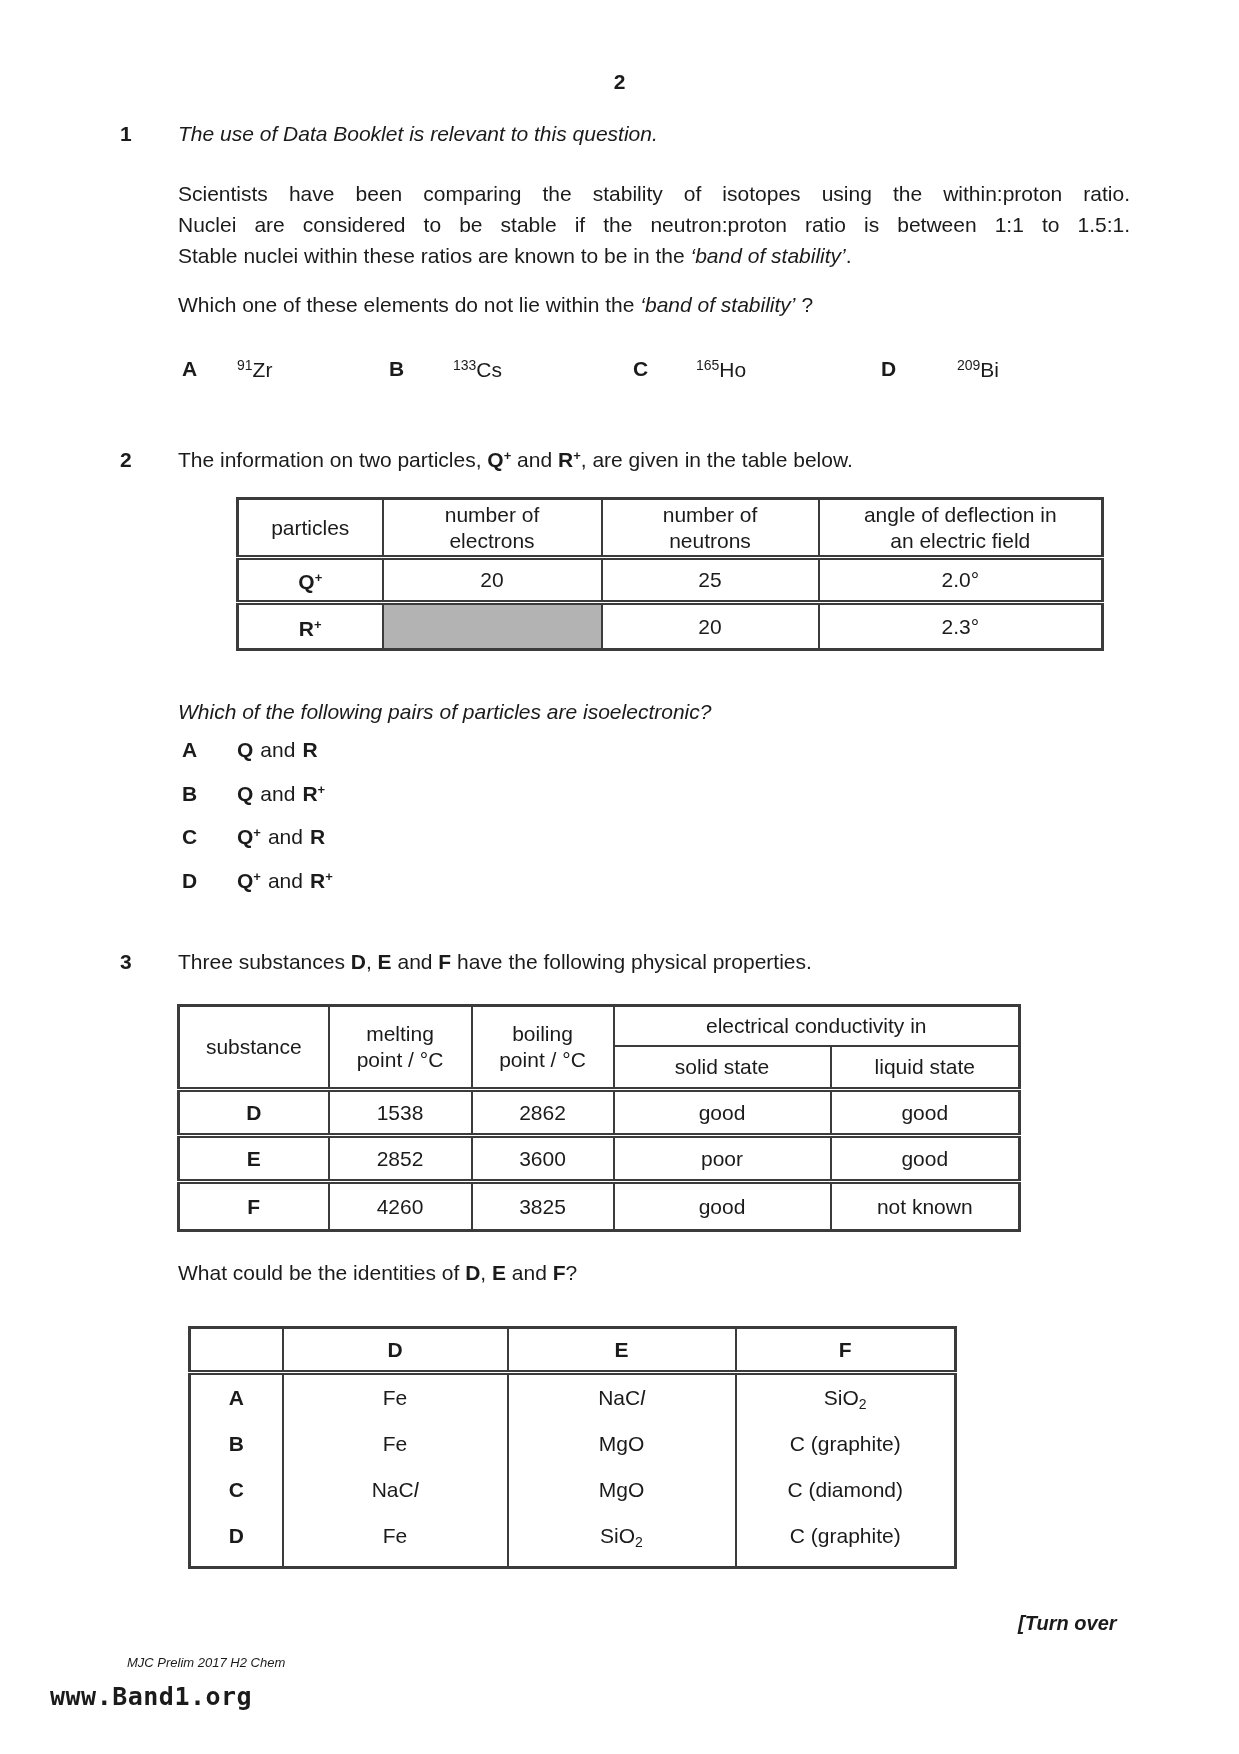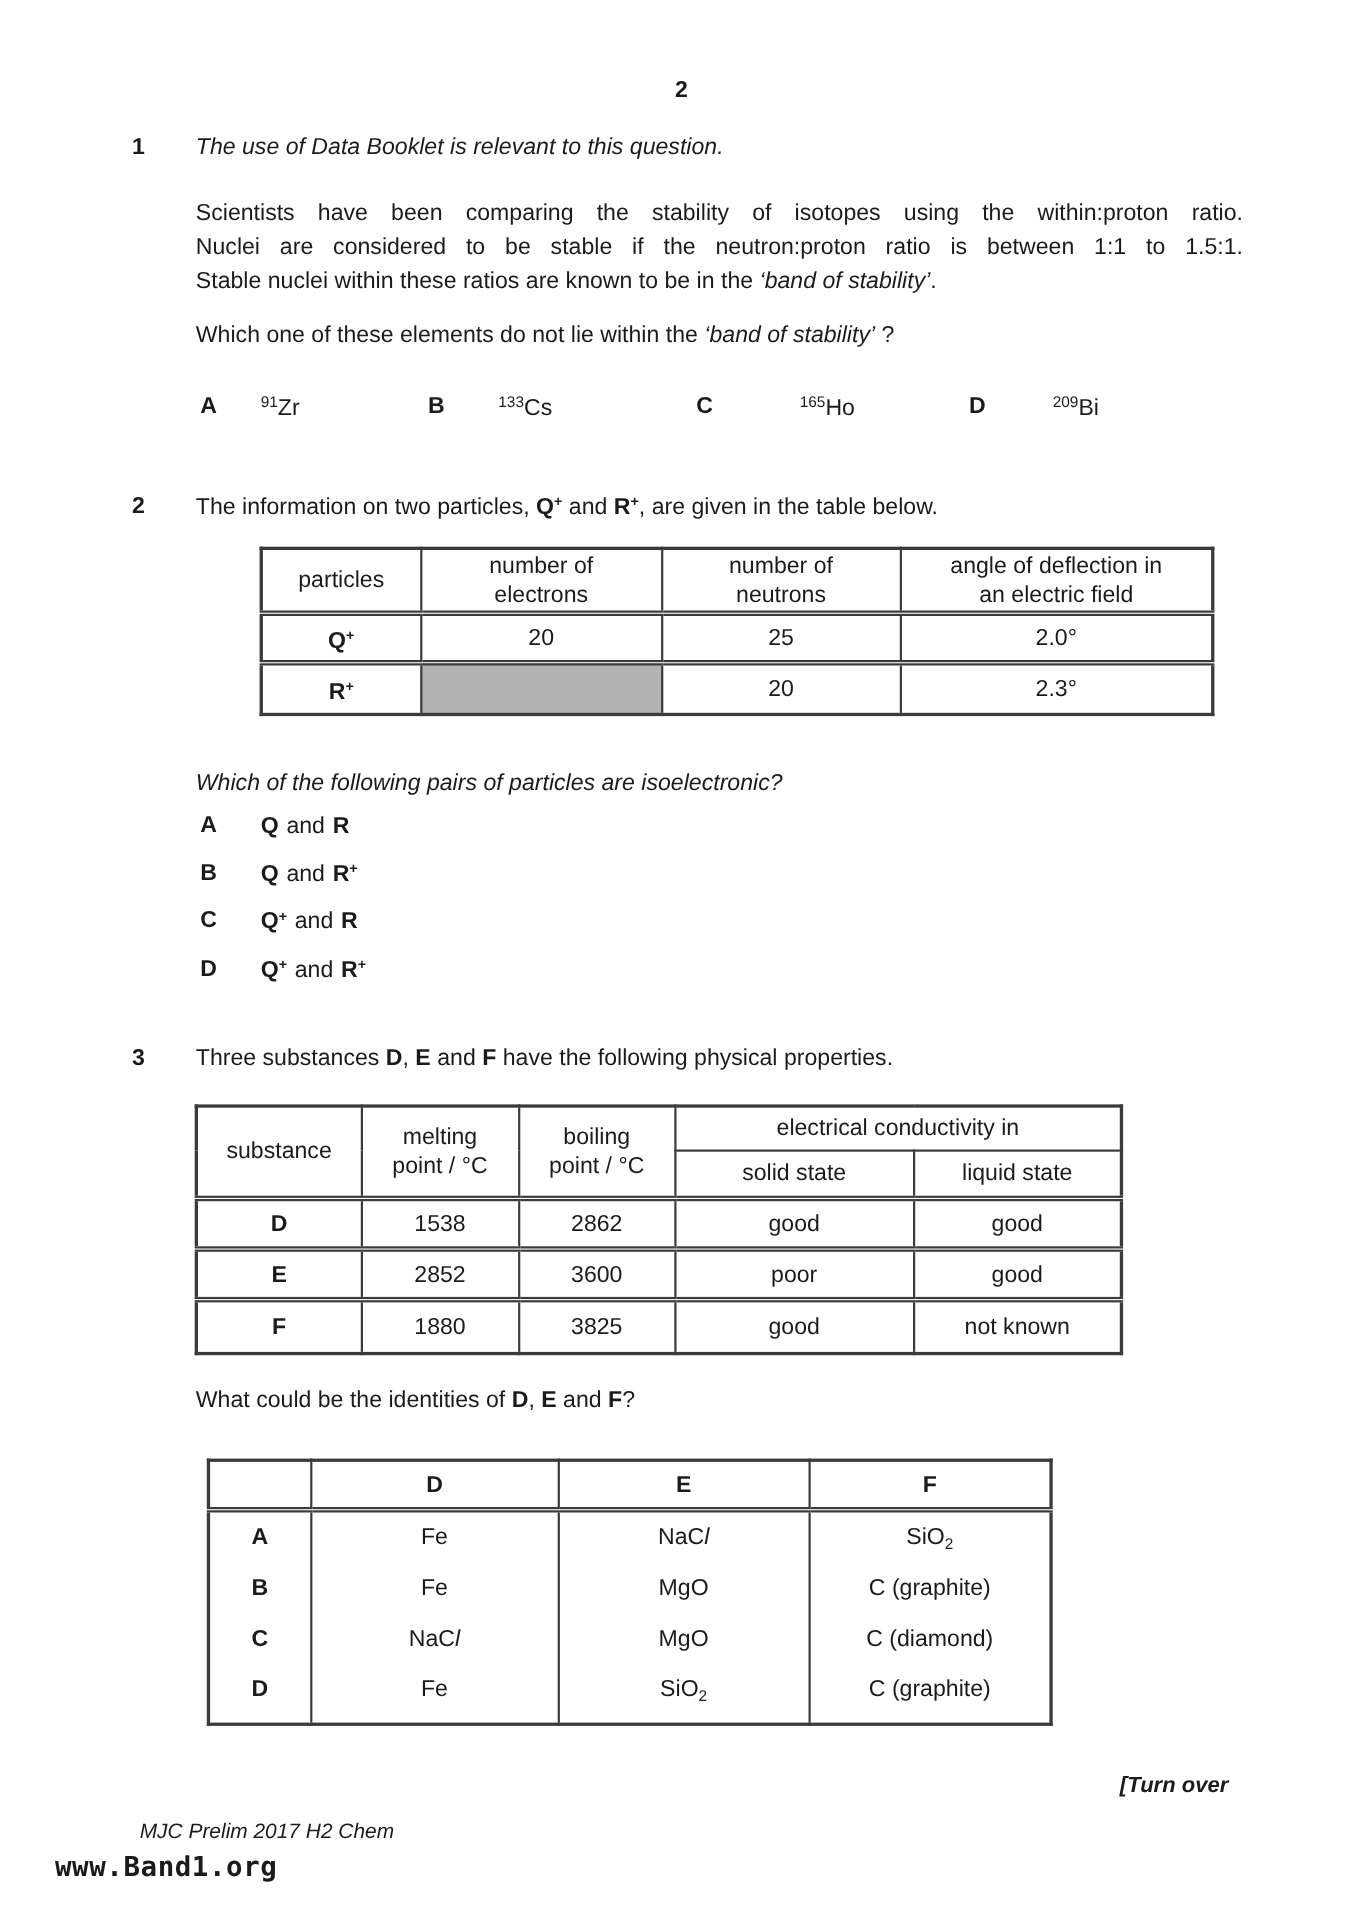--- a/index.html
+++ b/index.html
@@ -22,21 +22,21 @@
   .supplus{font-size:13px; vertical-align:7px; font-weight:bold;}
   .sub2{font-size:14px; vertical-align:-4px;}
   
   table.t{border-collapse:collapse; border:3px solid #3b3b3b; background:#fff;}
   table.t td{border:2px solid #3b3b3b; text-align:center; vertical-align:middle;
              padding:0 6px; line-height:26px; font-size:21px;}
   table.t tr.dbl > td{border-top:5px double #3b3b3b;}
   td.shaded{background:#b3b3b3;}
   
   .t3line{height:46px; line-height:46px; white-space:nowrap;}
-  .footer-left{font-style:italic; font-size:19px;}
+  .footer-left{font-style:italic; font-size:13px;}
   .footer-right{font-style:italic; font-weight:bold; font-size:20px;}
   .site{font-family:"DejaVu Sans Mono", monospace; font-weight:600; font-size:25px; letter-spacing:0.5px;}
 </style>
 </head>
 <body>
 
 <div class="page">
 
   <div class="abs pagenum" style="top:70px;">2</div>
 
@@ -54,21 +54,21 @@
   <div class="abs qbody nowrap" style="top:293px;">
     <span>Which one of these elements do not lie within the </span><span class="i">‘band of stability’</span><span> ?</span>
   </div>
 
   <div class="abs" style="top:357px; left:0; width:1239px; height:32px;">
     <span class="abs b" style="left:182px;">A</span>
     <span class="abs nowrap" style="left:237px;"><span class="supmass">91</span><span>Zr</span></span>
     <span class="abs b" style="left:389px;">B</span>
     <span class="abs nowrap" style="left:453px;"><span class="supmass">133</span><span>Cs</span></span>
     <span class="abs b" style="left:633px;">C</span>
-    <span class="abs nowrap" style="left:727px;"><span class="supmass">165</span><span>Ho</span></span>
+    <span class="abs nowrap" style="left:696px;"><span class="supmass">165</span><span>Ho</span></span>
     <span class="abs b" style="left:881px;">D</span>
     <span class="abs nowrap" style="left:957px;"><span class="supmass">209</span><span>Bi</span></span>
   </div>
 
   <div class="abs" style="top:448px; left:0; width:1239px;">
     <span class="abs qnum">2</span>
     <span class="abs qbody nowrap"><span>The information on two particles, </span><span class="b">Q</span><span class="supplus">+</span><span> and </span><span class="b">R</span><span class="supplus">+</span><span>, are given in the table below.</span></span>
   </div>
 
   <table class="t abs" style="left:236px; top:497px;">
@@ -167,21 +167,21 @@
     </tr>
     <tr class="dbl">
       <td style="height:41px;"><span class="b">E</span></td>
       <td>2852</td>
       <td>3600</td>
       <td>poor</td>
       <td>good</td>
     </tr>
     <tr class="dbl">
       <td style="height:45px;"><span class="b">F</span></td>
-      <td>1880</td>
+      <td>4260</td>
       <td>3825</td>
       <td>good</td>
       <td>not known</td>
     </tr>
   </tbody>
     </table>
 
   <div class="abs qbody nowrap" style="top:1261px;">
     <span>What could be the identities of </span><span class="b">D</span><span>, </span><span class="b">E</span><span> and </span><span class="b">F</span><span>?</span>
   </div>

